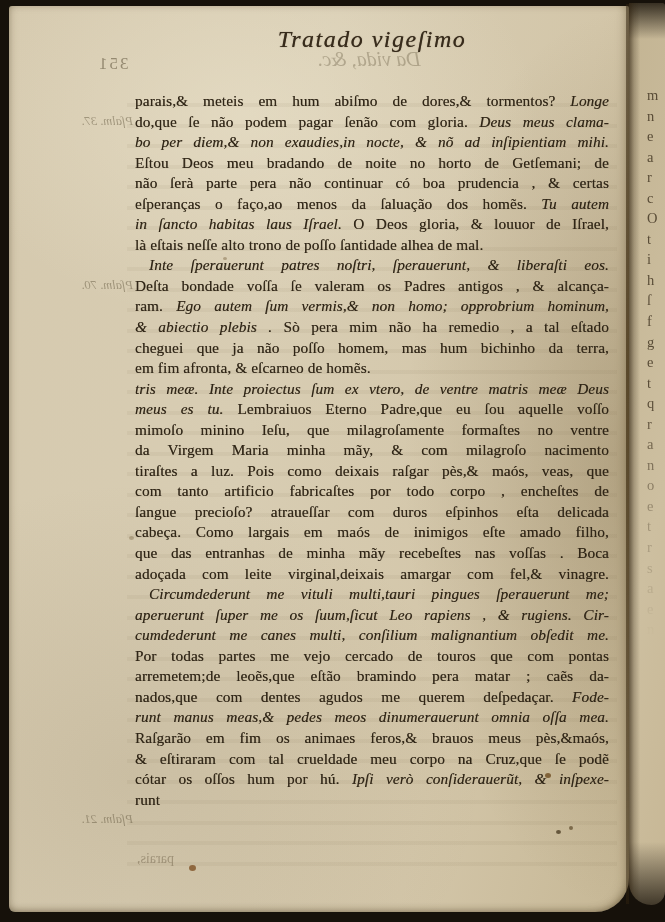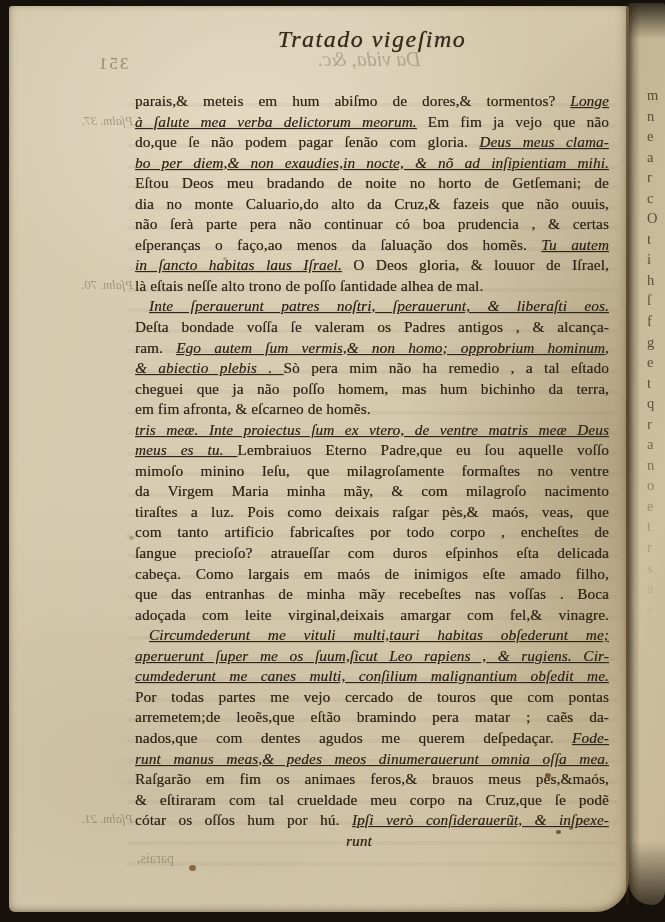--- a/index.html
+++ b/index.html
@@ -68,23 +68,23 @@
   }
   .line {
     height: 20.55px;
     overflow: hidden;
     text-align: justify;
     text-align-last: justify;
     white-space: normal;
   }
   .line.short { text-align-last: left; }
   .line.indent { padding-left: 14px; }
-  .line .it { font-style: italic; text-decoration: underline; }
+  .line .it { font-style: italic; }
   .catchword {
-    height: 20.55px; text-align: center; font-style: italic;
+    height: 20.55px; text-align: left; 
     padding-right: 26px;
   }
   
   .margin-note {
     position: absolute; left: 44px; width: 80px;
     font-size: 12.5px; font-style: italic;
     color: rgba(92,80,56,.45);
     transform: scaleX(-1);
     filter: blur(.4px);
   }
@@ -146,46 +146,44 @@
     <div class="bt-pagenum">351</div>
 
     <div id="margin-notes">
         <div class="margin-note mn-0">Pſalm. 37.</div>
         <div class="margin-note mn-1">Pſalm. 70.</div>
         <div class="margin-note mn-2">Pſalm. 21.</div>
       </div>
 
     <div class="text-block" id="text-block">
         <div class="line"><span>parais,&amp; meteis em hum abiſmo de dores,&amp; tormentos? </span><span class="it">Longe</span></div>
-        <div class="line"><span class="it">à ſalute mea verba delictorum meorum.</span><span> Em fim ja vejo que não</span></div>
         <div class="line"><span>do,que ſe não podem pagar ſenão com gloria. </span><span class="it">Deus meus clama-</span></div>
         <div class="line"><span class="it">bo per diem,&amp; non exaudies,in nocte, &amp; nõ ad inſipientiam mihi.</span></div>
         <div class="line"><span>Eſtou Deos meu bradando de noite no horto de Getſemani; de</span></div>
-        <div class="line"><span>dia no monte Caluario,do alto da Cruz,&amp; fazeis que não ouuis,</span></div>
         <div class="line"><span>não ſerà parte pera não continuar có boa prudencia , &amp; certas</span></div>
         <div class="line"><span>eſperanças o faço,ao menos da ſaluação dos homẽs. </span><span class="it">Tu autem</span></div>
         <div class="line"><span class="it">in ſancto habitas laus Iſrael.</span><span> O Deos gloria, &amp; louuor de Iſrael,</span></div>
         <div class="line short"><span>là eſtais neſſe alto trono de poſſo ſantidade alhea de mal.</span></div>
         <div class="line indent"><span class="it">Inte ſperauerunt patres noſtri, ſperauerunt, &amp; liberaſti eos.</span></div>
         <div class="line"><span>Deſta bondade voſſa ſe valeram os Padres antigos , &amp; alcança-</span></div>
         <div class="line"><span>ram. </span><span class="it">Ego autem ſum vermis,&amp; non homo; opprobrium hominum,</span></div>
         <div class="line"><span class="it">&amp; abiectio plebis . </span><span>Sò pera mim não ha remedio , a tal eſtado</span></div>
         <div class="line"><span>cheguei que ja não poſſo homem, mas hum bichinho da terra,</span></div>
         <div class="line short"><span>em fim afronta, &amp; eſcarneo de homẽs.</span></div>
         <div class="line"><span class="it">tris meæ. Inte proiectus ſum ex vtero, de ventre matris meæ Deus</span></div>
         <div class="line"><span class="it">meus es tu. </span><span>Lembraiuos Eterno Padre,que eu ſou aquelle voſſo</span></div>
         <div class="line"><span>mimoſo minino Ieſu, que milagroſamente formaſtes no ventre</span></div>
         <div class="line"><span>da Virgem Maria minha mãy, &amp; com milagroſo nacimento</span></div>
         <div class="line"><span>tiraſtes a luz. Pois como deixais raſgar pès,&amp; maós, veas, que</span></div>
         <div class="line"><span>com tanto artificio fabricaſtes por todo corpo , encheſtes de</span></div>
         <div class="line"><span>ſangue precioſo? atraueſſar com duros eſpinhos eſta delicada</span></div>
         <div class="line"><span>cabeça. Como largais em maós de inimigos eſte amado filho,</span></div>
         <div class="line"><span>que das entranhas de minha mãy recebeſtes nas voſſas . Boca</span></div>
         <div class="line"><span>adoçada com leite virginal,deixais amargar com fel,&amp; vinagre.</span></div>
-        <div class="line indent"><span class="it">Circumdederunt me vituli multi,tauri habitas obſederunt me;</span></div>
+        <div class="line indent"><span class="it">Circumdederunt me vituli multi,tauri pingues ſperauerunt me;</span></div>
         <div class="line"><span class="it">aperuerunt ſuper me os ſuum,ſicut Leo rapiens , &amp; rugiens. Cir-</span></div>
         <div class="line"><span class="it">cumdederunt me canes multi, conſilium malignantium obſedit me.</span></div>
         <div class="line"><span>Por todas partes me vejo cercado de touros que com pontas</span></div>
         <div class="line"><span>arremetem;de leoẽs,que eſtão bramindo pera matar ; caẽs da-</span></div>
         <div class="line"><span>nados,que com dentes agudos me querem deſpedaçar. </span><span class="it">Fode-</span></div>
         <div class="line"><span class="it">runt manus meas,&amp; pedes meos dinumerauerunt omnia oſſa mea.</span></div>
         <div class="line"><span>Raſgarão em fim os animaes feros,&amp; brauos meus pès,&amp;maós,</span></div>
         <div class="line"><span>&amp; eſtiraram com tal crueldade meu corpo na Cruz,que ſe podẽ</span></div>
         <div class="line"><span>cótar os oſſos hum por hú. </span><span class="it">Ipſi verò conſiderauerũt, &amp; inſpexe-</span></div>
         <div class="catchword">runt</div>

